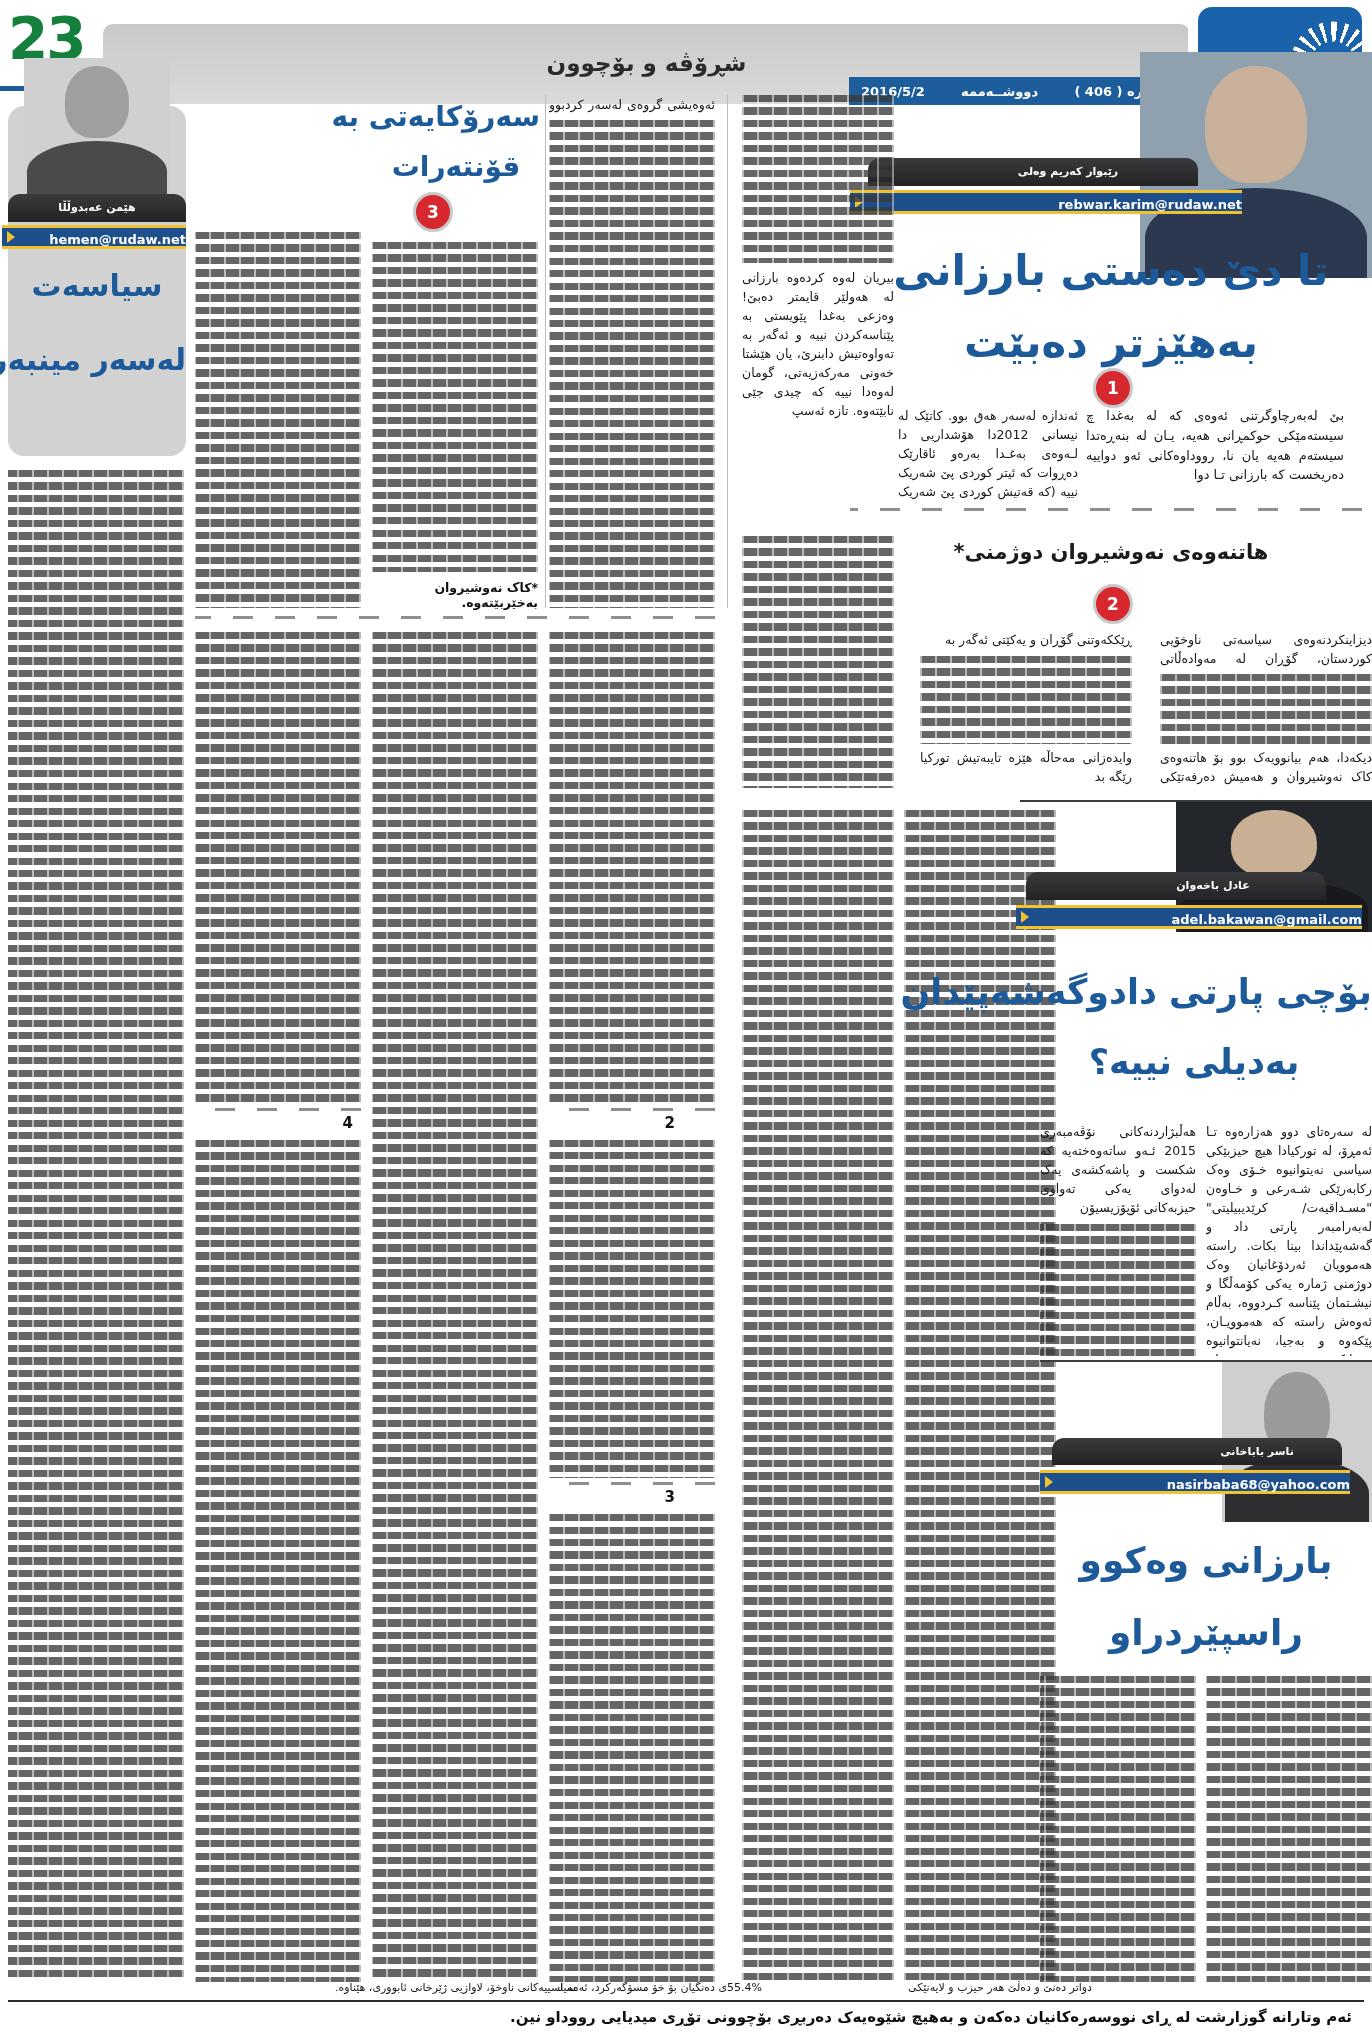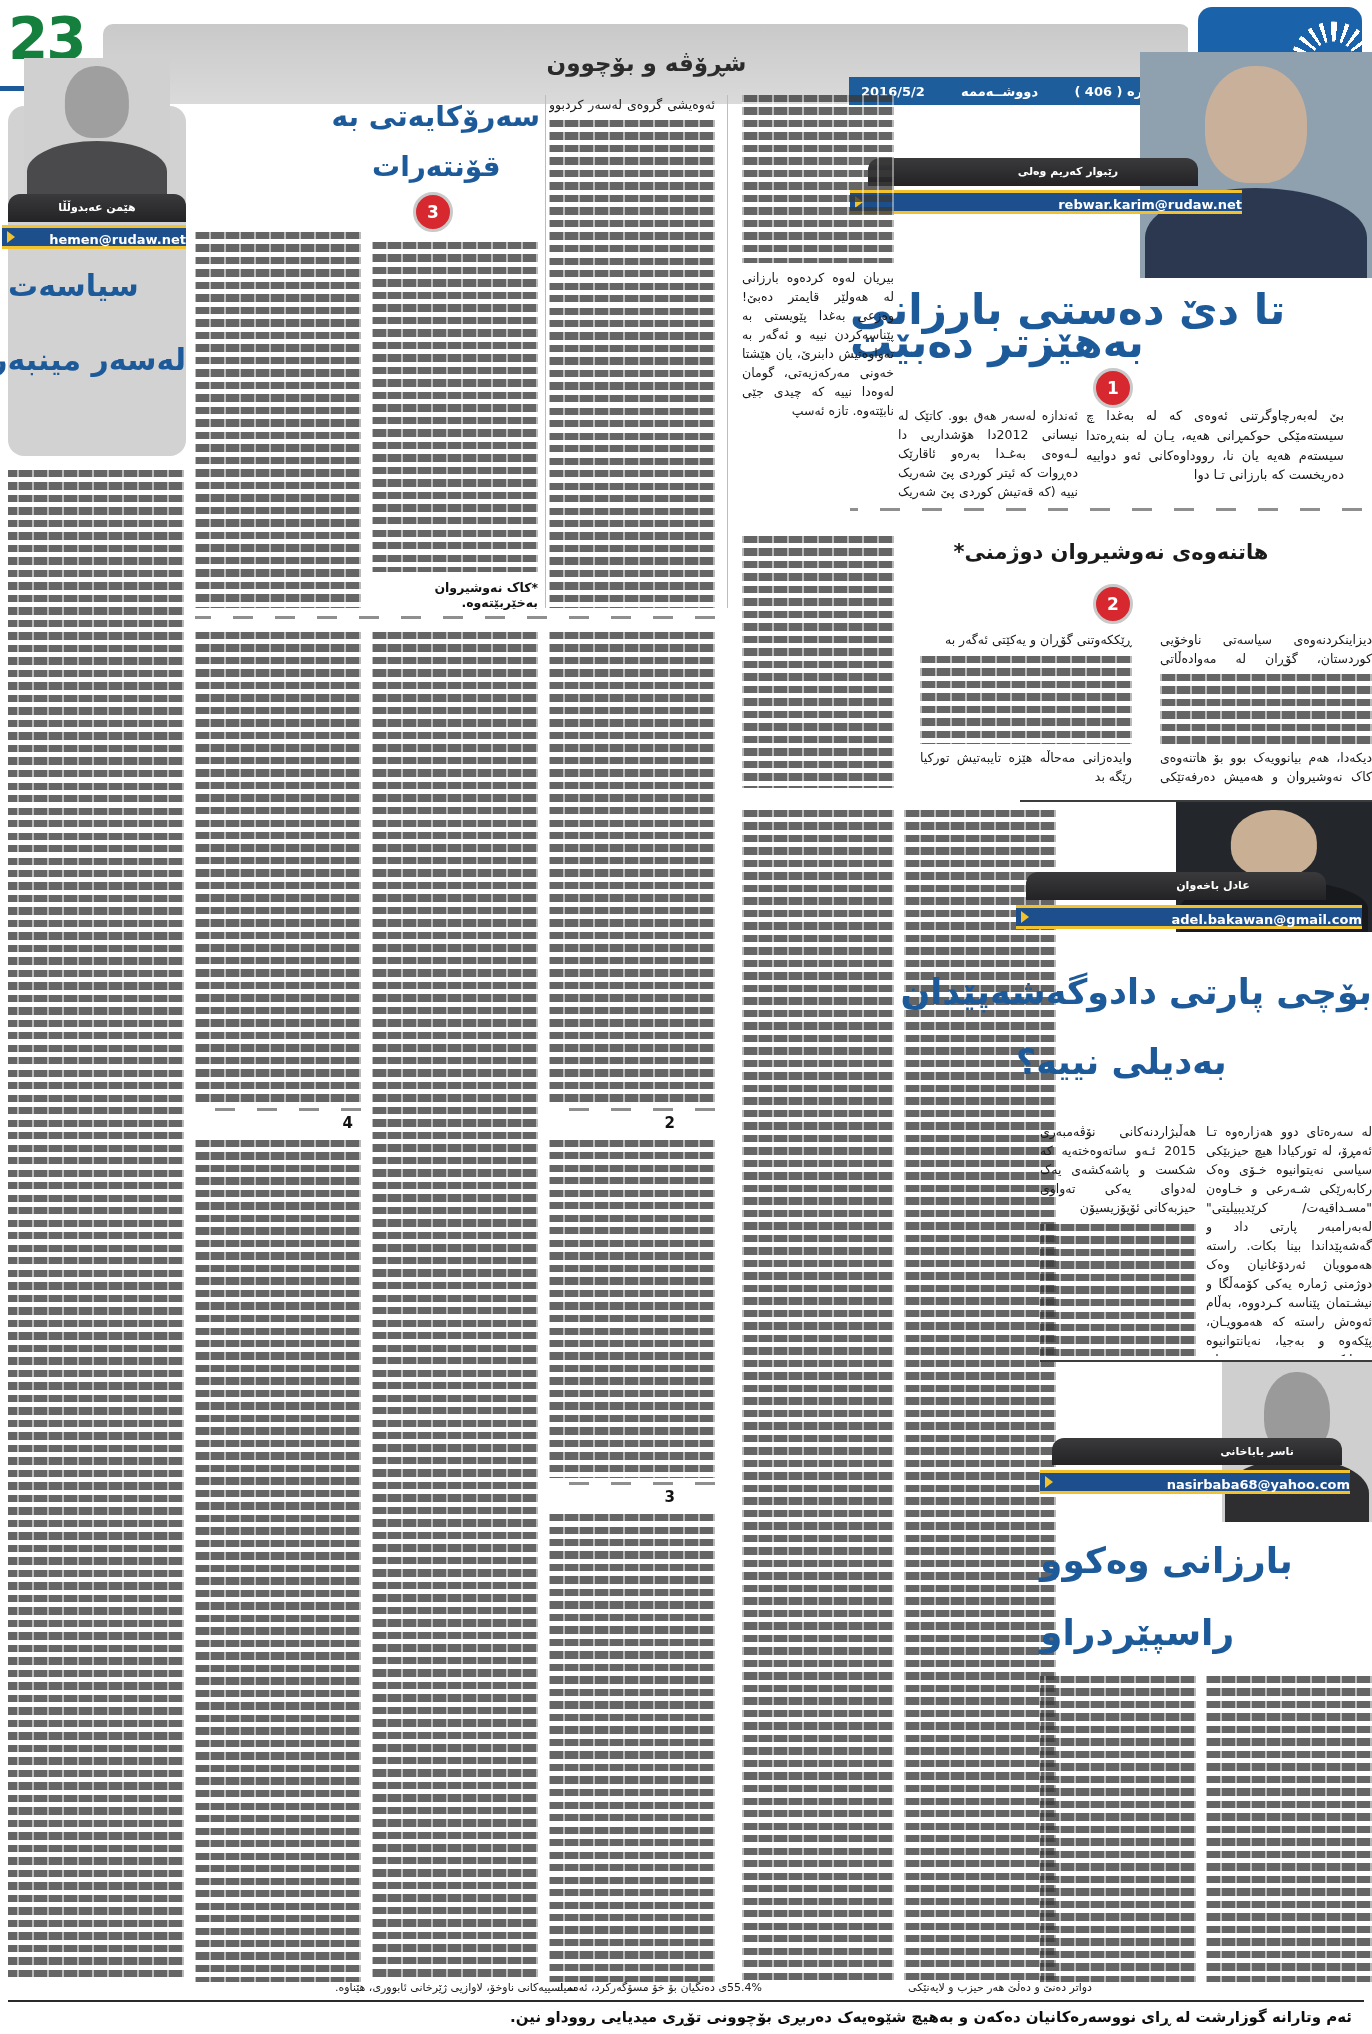--- a/index.html
+++ b/index.html
@@ -9,21 +9,21 @@
   }
   .abs{position:absolute;}
   
   .sim{
     background:
       repeating-linear-gradient(to left, rgba(255,255,255,.55) 0 2px, rgba(255,255,255,0) 2px 15px),
       repeating-linear-gradient(to bottom, #3a3a3a 0 7px, rgba(0,0,0,0) 7px 12.5px);
     opacity:.78;
   }
   .txt{font-size:12.5px;line-height:1.52;text-align:justify;overflow:hidden;color:#191919;}
-  .hl{color:#1d5a9a;font-weight:bold;text-align:left;white-space:nowrap;overflow:visible;}
+  .hl{color:#1d5a9a;font-weight:bold;text-align:center;white-space:nowrap;overflow:visible;}
   .namebar{
     background:linear-gradient(#3a3a3c,#232325);color:#fff;font-weight:bold;font-size:11px;
     border-radius:12px 12px 0 0;text-align:center;line-height:28px;overflow:hidden;
   }
   .emailbar{
     background:#1d4f8c;color:#fff;font-size:13px;font-weight:bold;direction:ltr;text-align:right;
     line-height:24px;border-top:3px solid #f2c22e;border-bottom:3px solid #f2c22e;
     padding-left:22px;box-sizing:border-box;
   }
   .emailbar::before{
@@ -122,21 +122,21 @@
 <div class="abs sec-digit" style="left:549px;top:1114px;width:126px;text-align:right;">2</div>
 <div class="abs sim" style="left:549px;top:1140px;width:166px;height:338px;"></div>
 <div class="abs dashes" style="left:549px;top:1482px;width:166px;"></div>
 <div class="abs sec-digit" style="left:549px;top:1488px;width:126px;text-align:right;">3</div>
 <div class="abs sim" style="left:549px;top:1514px;width:166px;height:468px;"></div>
 
 <div class="abs photo" style="left:1140px;top:52px;width:232px;height:226px;--bg:#8fa0ae;--skin:#c9b09a;--suit:#2c3850;"></div>
 <div class="abs namebar" style="left:868px;top:158px;width:330px;height:28px;padding-left:70px;box-sizing:border-box;">رێبوار کەریم وەلی</div>
 <div class="abs emailbar" style="left:850px;top:190px;width:392px;height:24px;">rebwar.karim@rudaw.net</div>
 
-<div class="abs hl" style="left:850px;top:246px;width:522px;font-size:42px;margin-top:39px;">تا دێ دەستی بارزانی</div>
+<div class="abs hl" style="left:850px;top:246px;width:522px;font-size:42px;">تا دێ دەستی بارزانی</div>
 <div class="abs hl" style="left:850px;top:318px;width:522px;font-size:42px;">بەهێزتر دەبێت</div>
 <div class="abs badge" style="left:1093px;top:368px;">1</div>
 
 <div class="abs txt" style="left:1086px;top:406px;width:258px;height:98px;font-size:13px;">بێ لەبەرچاوگرتنی ئەوەی کە لە بەغدا چ سیستەمێکی حوکمڕانی هەیە، یـان لە بنەڕەتدا سیستەم هەیە یان نا، رووداوەکانی ئەو دواییە دەریخست کە بارزانی تـا دوا</div>
 <div class="abs txt" style="left:898px;top:406px;width:180px;height:98px;">ئەندازە لەسەر هەق بوو. کاتێک لە نیسانی 2012دا هۆشداریی دا لـەوەی بەغـدا بەرەو ئاقارێک دەڕوات کە ئیتر کوردی پێ شەریک نییە (کە قەتیش کوردی پێ شەریک نەبووە)،</div>
 <div class="abs dashes" style="left:850px;top:508px;width:512px;"></div>
 
 <div class="abs sim" style="left:742px;top:95px;width:152px;height:168px;"></div>
 <div class="abs txt" style="left:742px;top:268px;width:152px;height:262px;">بیریان لەوە کردەوە بارزانی لە هەولێر قایمتر دەبێ! وەزعی بەغدا پێویستی بە پێناسەکردن نییە و ئەگەر بە تەواوەتیش دابنرێ، یان هێشتا خەونی مەرکەزیەتی، گومان لەوەدا نییە کە چیدی جێی نابێتەوە. تازە ئەسپ</div>
 <div class="abs sim" style="left:742px;top:536px;width:152px;height:252px;"></div>

